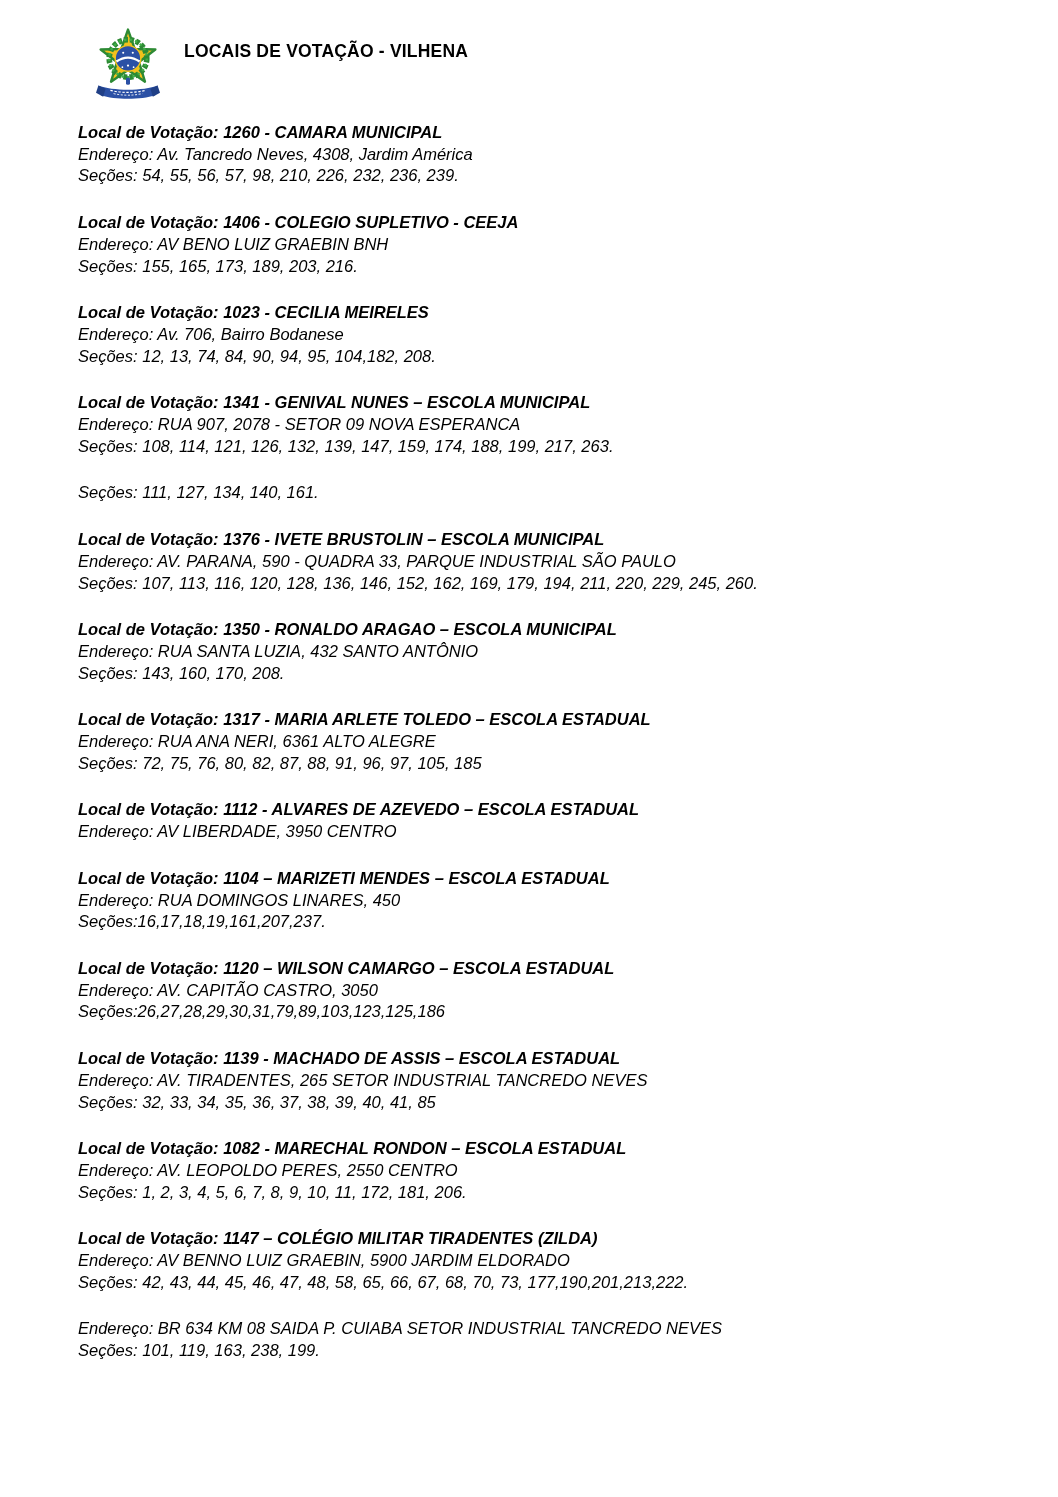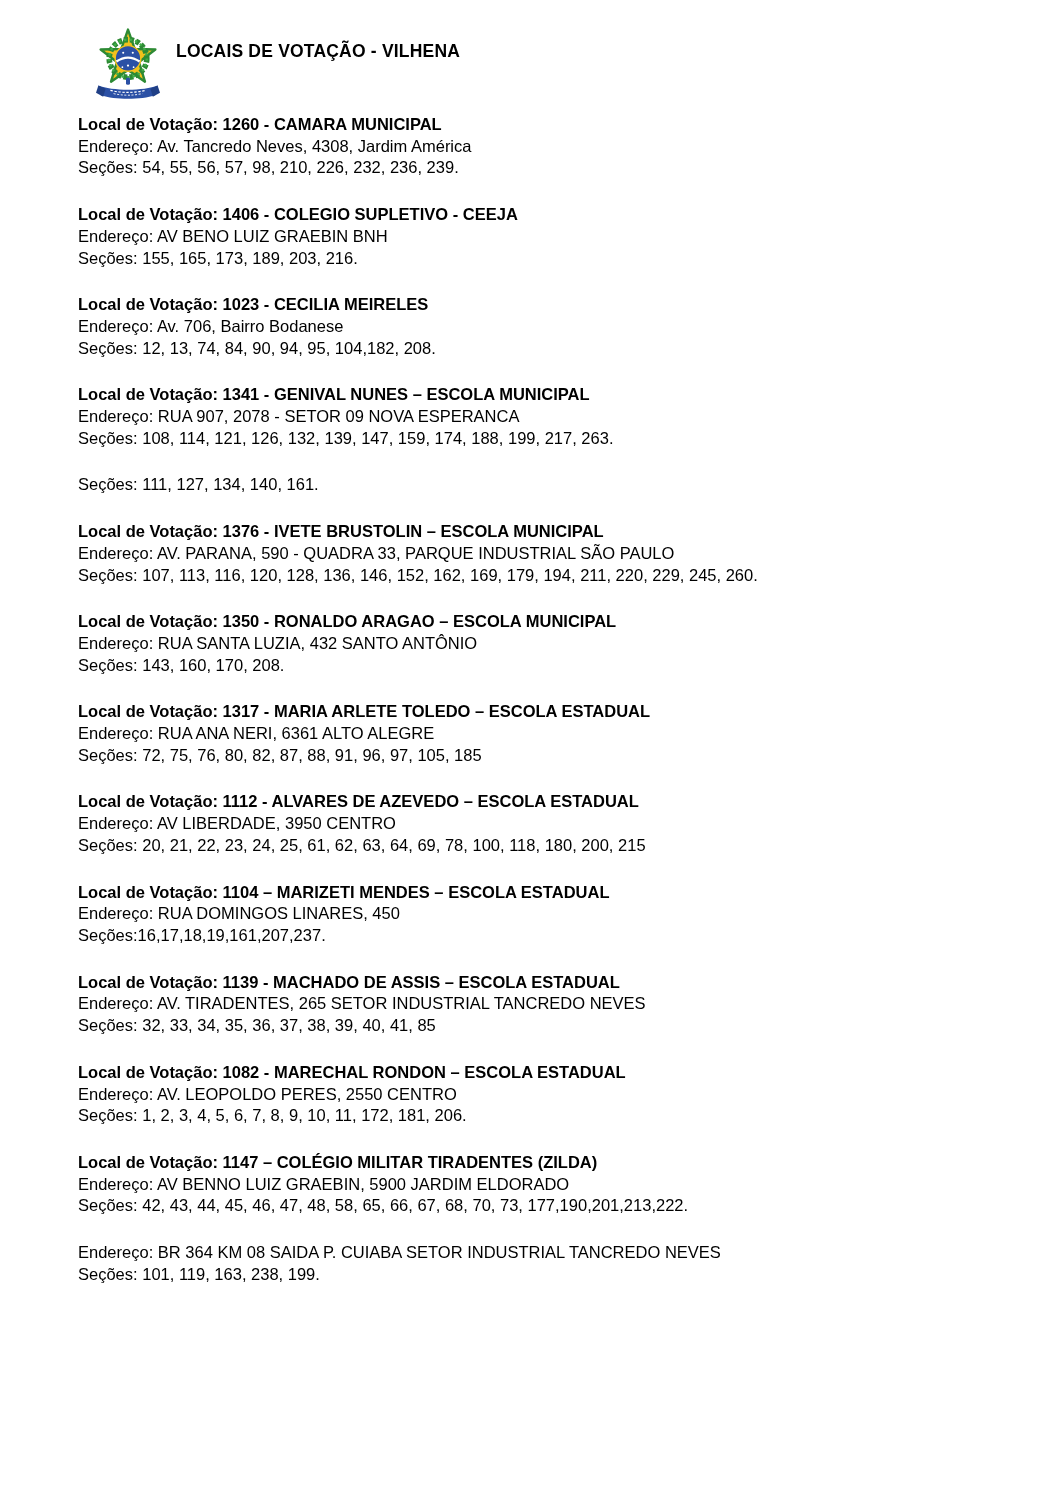--- a/index.html
+++ b/index.html
@@ -11,26 +11,26 @@
     color: #000000;
     overflow: hidden;
   }
   .page { padding: 28px 40px 0 78px; }
   .header { display: flex; align-items: flex-start; height: 78px; margin-left: 10px; }
   .logo { width: 80px; height: 76px; flex: 0 0 auto; }
   .logo svg { width: 80px; height: 76px; display: block; }
   .title {
     font-size: 17.5px;
     font-weight: bold;
-    margin-left: 8px;
+    margin-left: 16px;
     margin-top: 13px;
     letter-spacing: 0.2px;
     white-space: nowrap;
   }
-  .content { margin-top: 8px; }
+  .content { margin-top: 16px; font-style: italic; }
   .entry { margin-bottom: 25px; }
   .line {
     font-size: 16.5px;
     line-height: 21.7px;
     white-space: nowrap;
   }
   .line.bold { font-weight: bold; }
 </style>
 </head>
 <body>
@@ -111,47 +111,51 @@
 
   <section class="entry">
     <div class="line bold">Local de Votação: 1317 - MARIA ARLETE TOLEDO – ESCOLA ESTADUAL</div>
     <div class="line">Endereço: RUA ANA NERI, 6361 ALTO ALEGRE</div>
     <div class="line">Seções: 72, 75, 76, 80, 82, 87, 88, 91, 96, 97, 105, 185</div>
   </section>
 
   <section class="entry">
     <div class="line bold">Local de Votação: 1112 - ALVARES DE AZEVEDO – ESCOLA ESTADUAL</div>
     <div class="line">Endereço: AV LIBERDADE, 3950 CENTRO</div>
-    <div class="line">Seções: 20, 21, 22, 23, 24, 25, 61, 62, 63, 64, 69, 78, 100, 118, 180, 200, 215</div>
   </section>
 
   <section class="entry">
     <div class="line bold">Local de Votação: 1104 – MARIZETI MENDES – ESCOLA ESTADUAL</div>
     <div class="line">Endereço: RUA DOMINGOS LINARES, 450</div>
     <div class="line">Seções:16,17,18,19,161,207,237.</div>
   </section>
 
+  <section class="entry">
+    <div class="line bold">Local de Votação: 1120 – WILSON CAMARGO – ESCOLA ESTADUAL</div>
+    <div class="line">Endereço: AV. CAPITÃO CASTRO, 3050</div>
+    <div class="line">Seções:26,27,28,29,30,31,79,89,103,123,125,186</div>
+  </section>
 
   <section class="entry">
     <div class="line bold">Local de Votação: 1139 - MACHADO DE ASSIS – ESCOLA ESTADUAL</div>
     <div class="line">Endereço: AV. TIRADENTES, 265 SETOR INDUSTRIAL TANCREDO NEVES</div>
     <div class="line">Seções: 32, 33, 34, 35, 36, 37, 38, 39, 40, 41, 85</div>
   </section>
 
   <section class="entry">
     <div class="line bold">Local de Votação: 1082 - MARECHAL RONDON – ESCOLA ESTADUAL</div>
     <div class="line">Endereço: AV. LEOPOLDO PERES, 2550 CENTRO</div>
     <div class="line">Seções: 1, 2, 3, 4, 5, 6, 7, 8, 9, 10, 11, 172, 181, 206.</div>
   </section>
 
   <section class="entry">
     <div class="line bold">Local de Votação: 1147 – COLÉGIO MILITAR TIRADENTES (ZILDA)</div>
     <div class="line">Endereço: AV BENNO LUIZ GRAEBIN, 5900 JARDIM ELDORADO</div>
     <div class="line">Seções: 42, 43, 44, 45, 46, 47, 48, 58, 65, 66, 67, 68, 70, 73, 177,190,201,213,222.</div>
   </section>
 
   <section class="entry">
-    <div class="line">Endereço: BR 364 KM 08 SAIDA P. CUIABA SETOR INDUSTRIAL TANCREDO NEVES</div>
+    <div class="line">Endereço: BR 634 KM 08 SAIDA P. CUIABA SETOR INDUSTRIAL TANCREDO NEVES</div>
     <div class="line">Seções: 101, 119, 163, 238, 199.</div>
   </section>
 </main>
 
 </div>
 
 </body></html>

